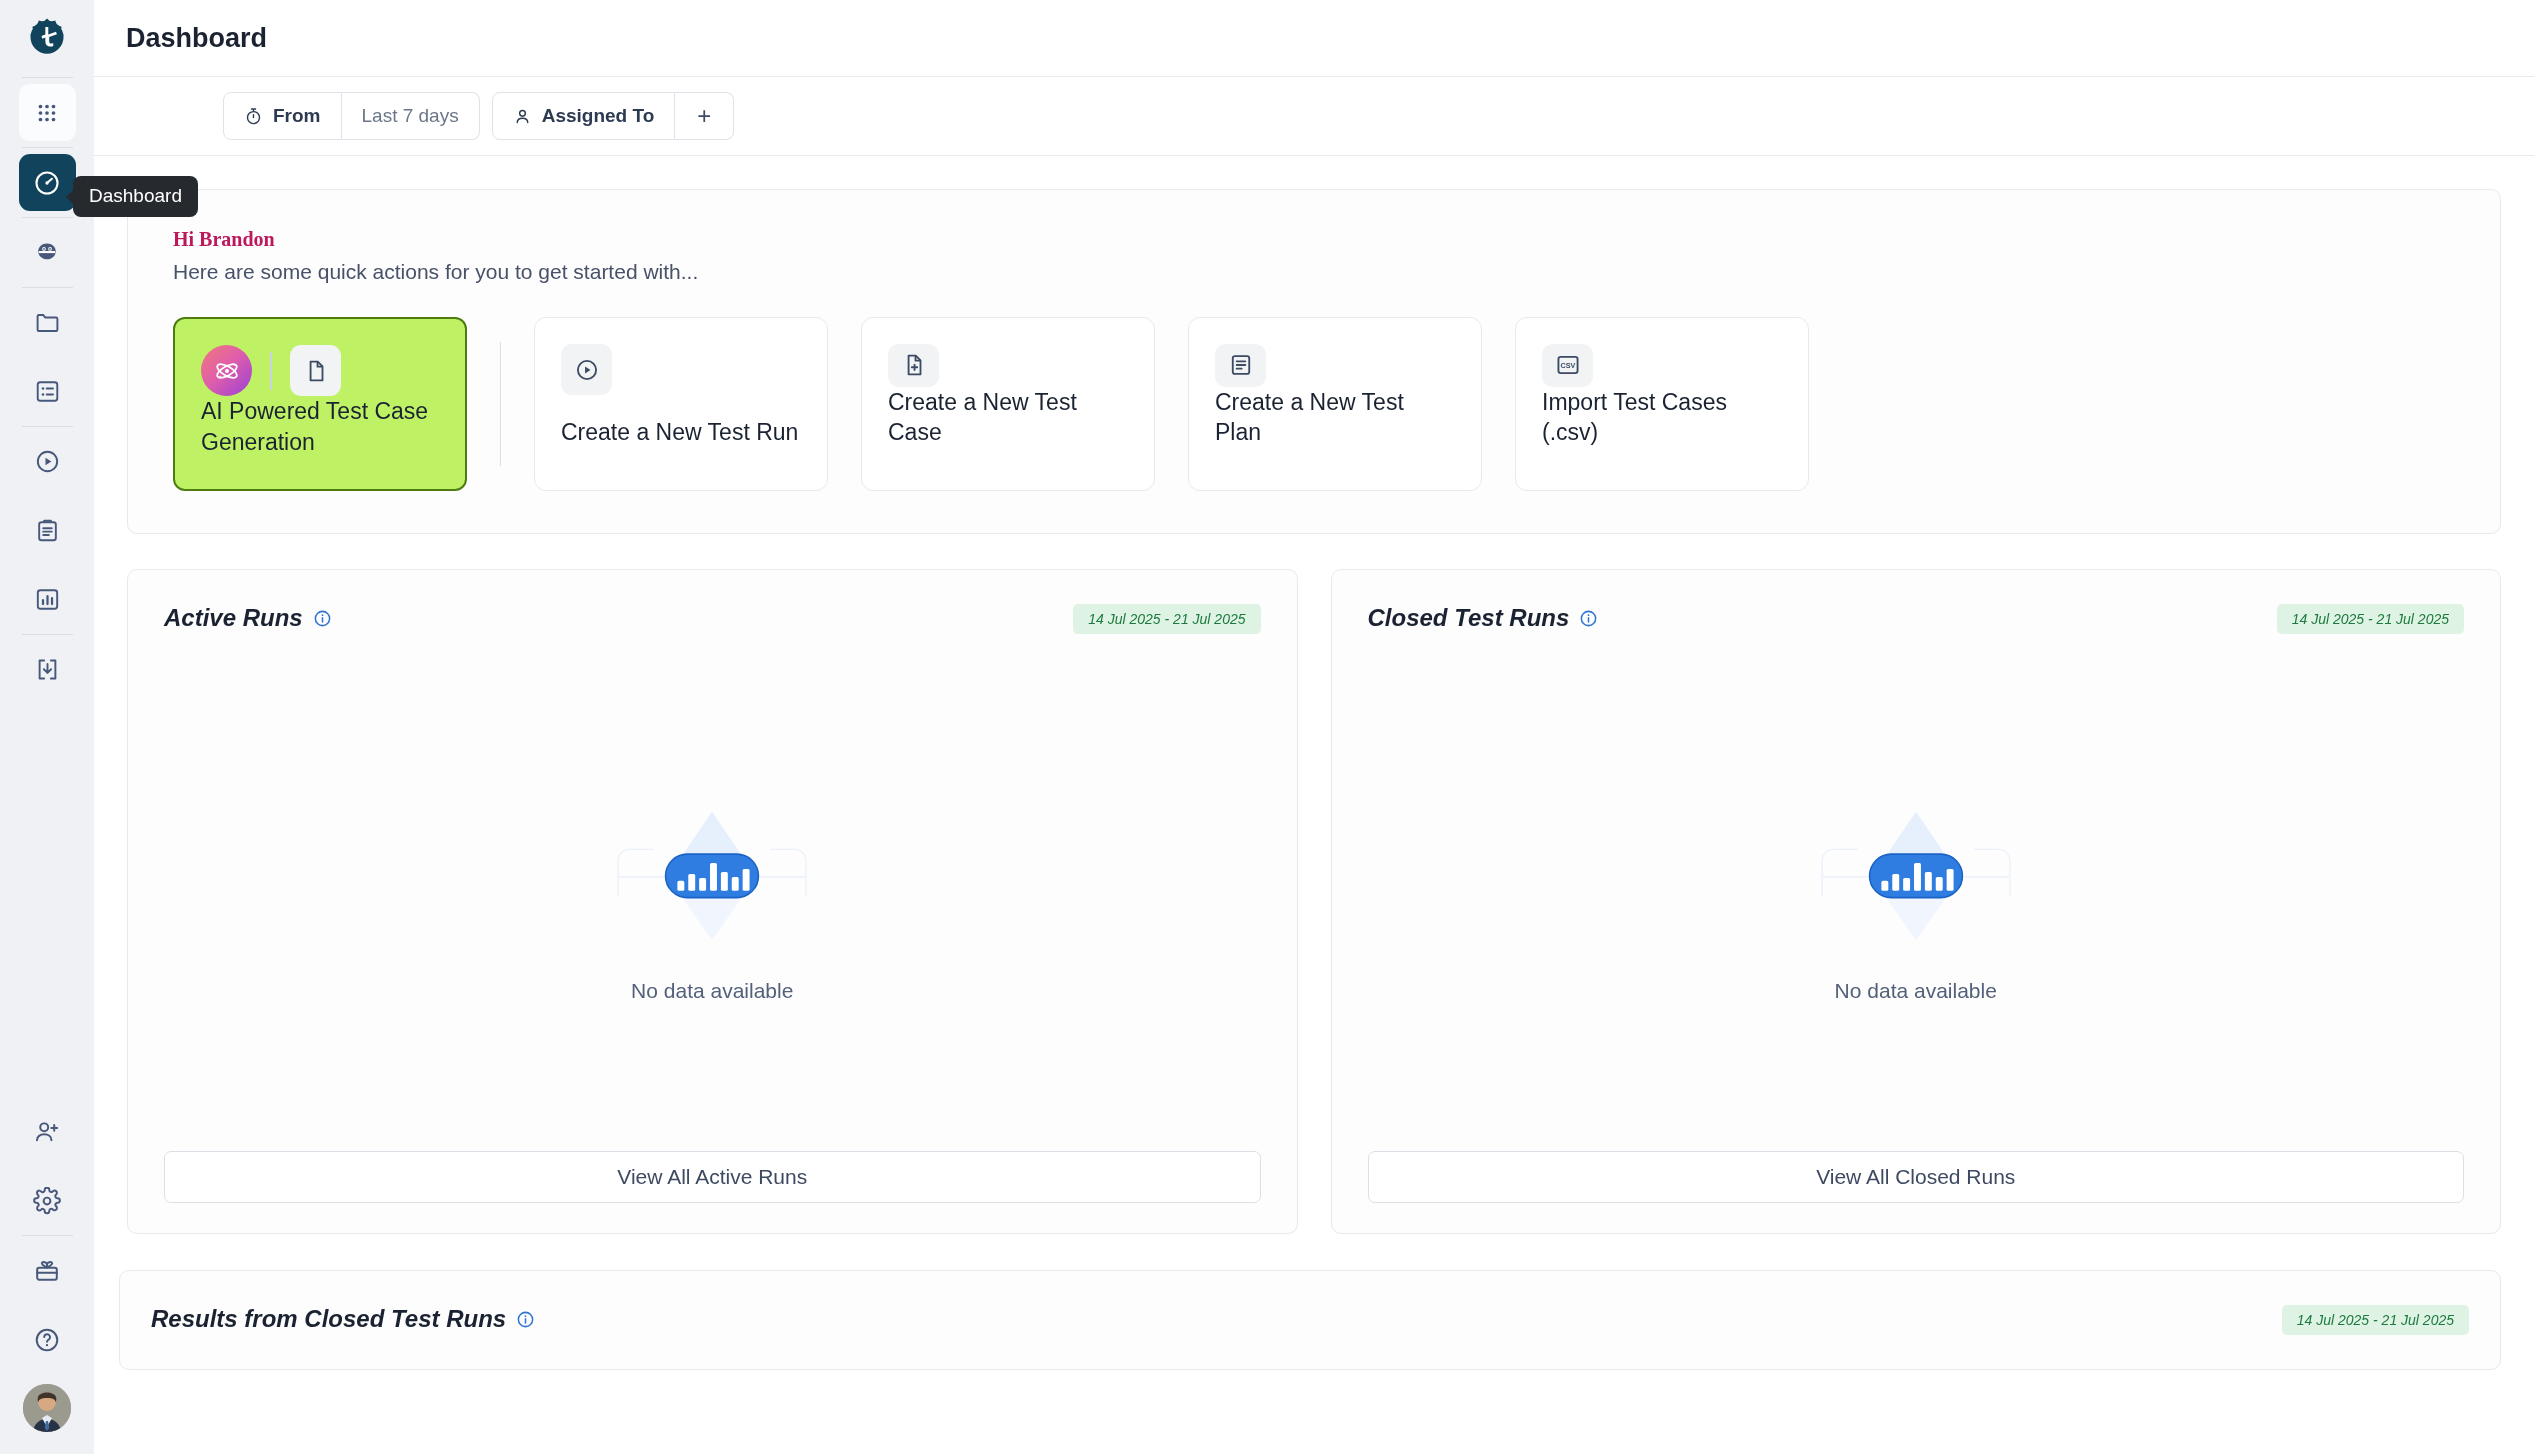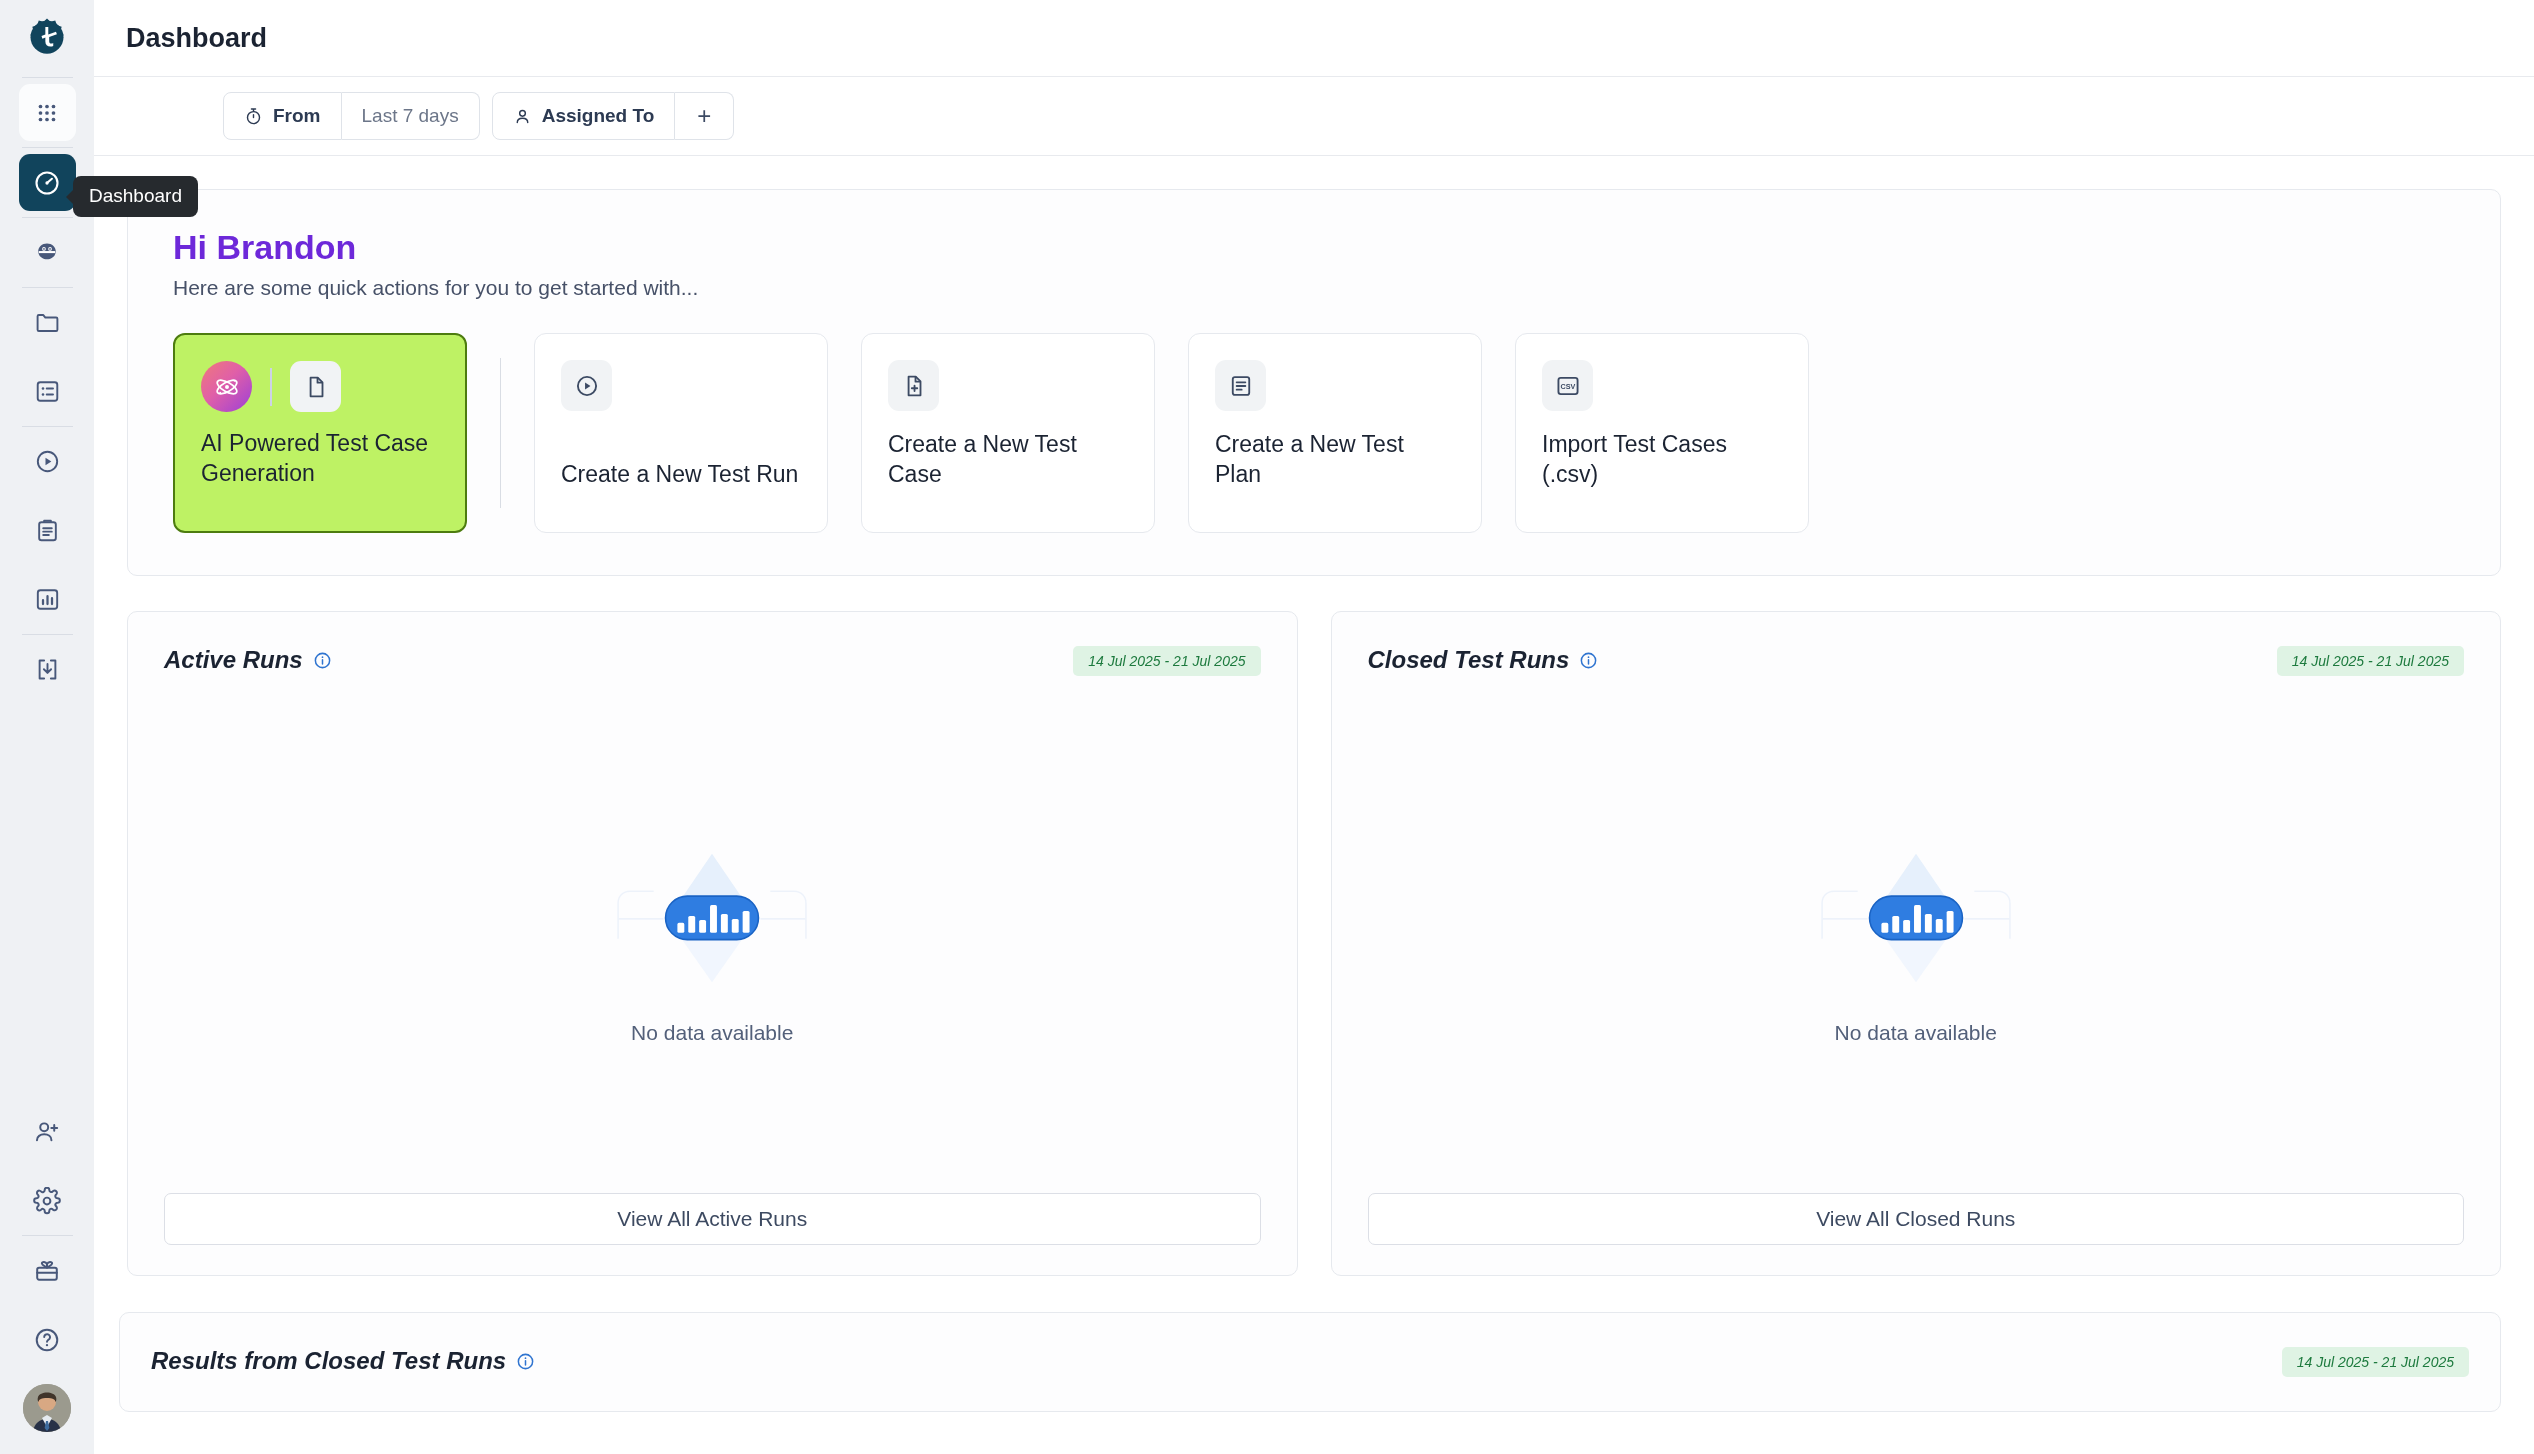--- a/index.html
+++ b/index.html
@@ -79,29 +79,29 @@
 
   .scroll { flex: 1 1 auto; overflow: hidden; padding: 0 0 0 0; }
 
   .panel {
     border: 1px solid #e6e9ee; border-radius: 10px;
     background: #fdfdfe;
   }
 
   
   .qa-panel { margin: 33px 33px 0 33px; padding: 38px 45px 42px 45px; }
-  .greet { font-size: 34px; color: #6d28d9; font-weight: 600; }
+  .greet { font-size: 20px; color: #be185d; font-weight: 600; font-family: Liberation Serif, serif; }
   .greet-sub { font-size: 21px; color: #4b5costly; }
   .greet-sub { font-size: 21px; color: #4c5costly; }
   .greet-sub { font-size: 21px; color: #4a5кость; }
   .greet-sub { font-size: 21px; color: #475168; margin-top: 9px; }
 
   .cards { display: flex; align-items: stretch; margin-top: 33px; gap: 0; }
   .card {
-    width: 294px; min-width: 294px; height: 200px;
+    width: 294px; min-width: 294px; height: 174px;
     border: 1px solid #e6e9ee; border-radius: 12px;
     background: #ffffff;
     padding: 26px 26px 0 26px;
     display: flex; flex-direction: column;
     margin-right: 33px;
   }
   .card.ai {
     background: #bef264; border: 2px solid #4d7c0f;
     margin-right: 0;
   }

